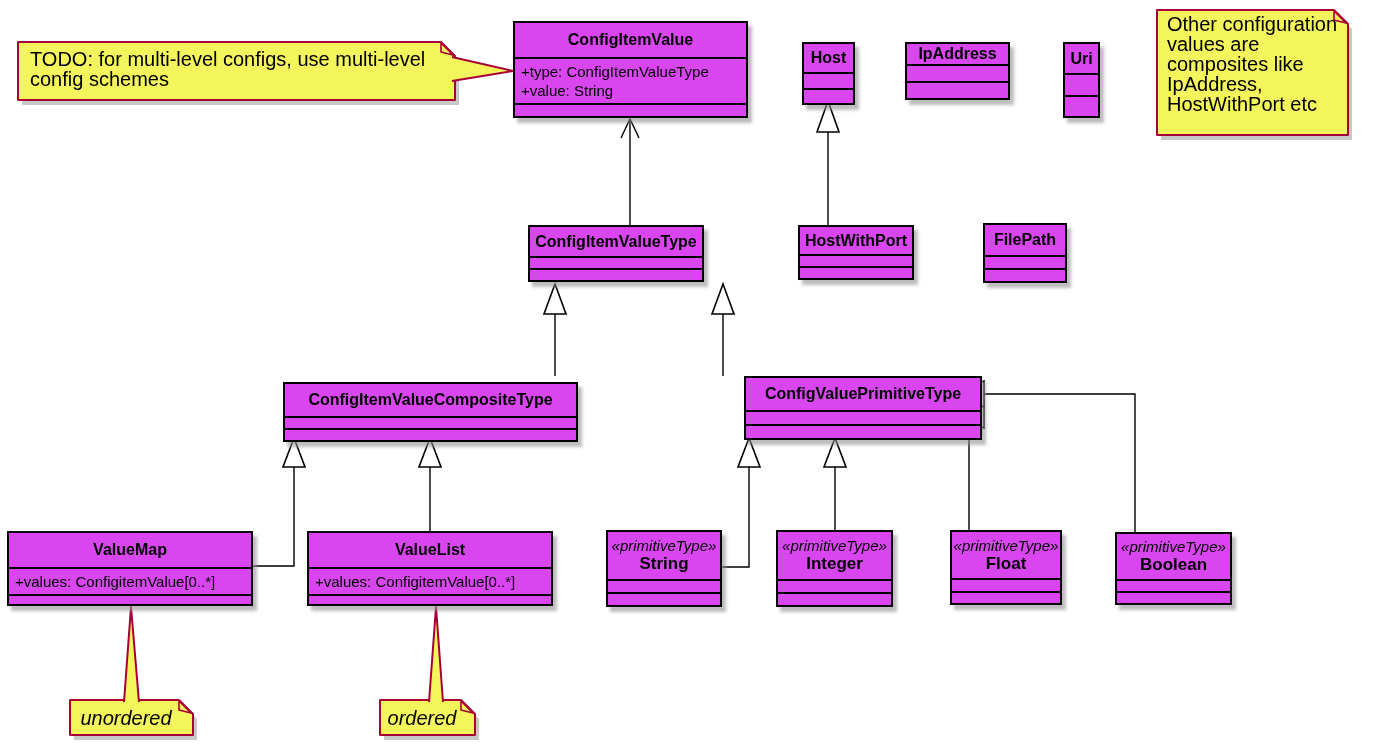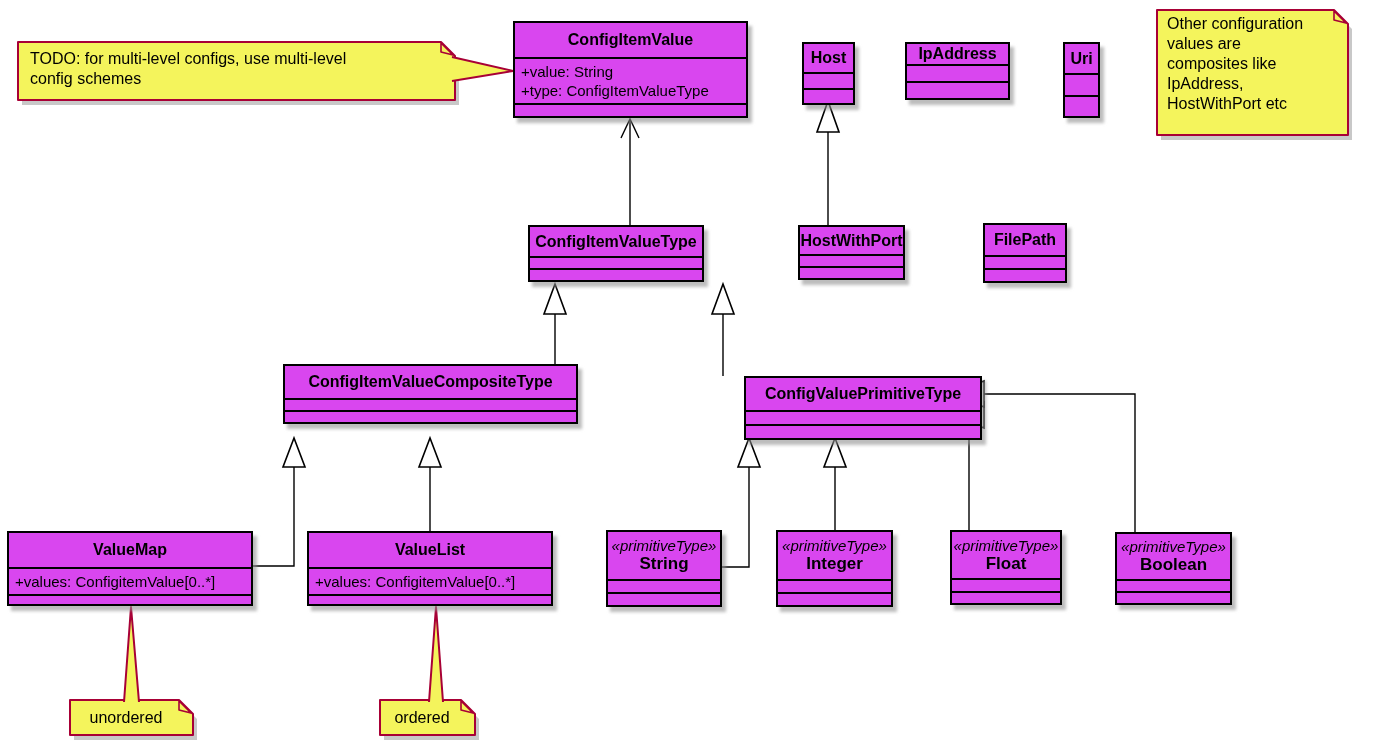--- a/index.html
+++ b/index.html
@@ -10,24 +10,24 @@
        display:flex;flex-direction:column;z-index:2;
        box-shadow:4px 5px 3px rgba(145,145,145,.6);}
   .ct{flex:none;display:flex;align-items:center;justify-content:center;
       font-weight:bold;font-size:16px;white-space:nowrap;}
   .ct2{flex:none;display:flex;flex-direction:column;align-items:center;justify-content:center;}
   .stereo{font-style:italic;font-size:15px;line-height:17px;white-space:nowrap;}
   .pname{font-weight:bold;font-size:17px;line-height:20px;white-space:nowrap;}
   .ca{flex:none;border-top:2px solid #000;font-size:15px;line-height:19px;
       padding:3px 6px;white-space:nowrap;}
   .ce{flex:1;border-top:2px solid #000;}
-  .note-text{position:absolute;z-index:3;font-size:16px;line-height:20px;color:#000;
+  .note-text{position:absolute;z-index:3;font-size:20px;line-height:20px;color:#000;
              white-space:pre-line;}
   .note-text.center{display:flex;align-items:center;justify-content:center;text-align:left;
-                    white-space:normal;}
+                    white-space:normal;font-style:italic;}
 </style>
 </head>
 <body>
 
 <div id="canvas">
 
   <svg id="wires" width="1377" height="753" viewBox="0 0 1377 753">
 
     <g fill="#9a9a9a" opacity="0.55">
       <path d="M22,47 H445 L459,61 V105 H22 Z"></path>
@@ -79,22 +79,22 @@
       <path d="M749,438 L738,467 H760 Z"></path>
       <path d="M835,438 L824,467 H846 Z"></path>
       <path d="M953,415 L984,402 V428 Z"></path>
       <path d="M953,394 L984,381 V407 Z"></path>
     </g>
   </svg>
 
   <div class="cls" style="left:513px;top:21px;width:235px;height:97px">
     <div class="ct" style="height:34px">ConfigItemValue</div>
     <div class="ca">
+      <div>+type: ConfigItemValueType</div>
       <div>+value: String</div>
-      <div>+type: ConfigItemValueType</div>
     </div>
     <div class="ce"></div>
   </div>
 
   <div class="cls" style="left:802px;top:42px;width:53px;height:63px">
     <div class="ct" style="height:28px">Host</div>
     <div class="ce"></div>
     <div class="ce"></div>
   </div>
 
@@ -109,33 +109,33 @@
     <div class="ce"></div>
     <div class="ce"></div>
   </div>
 
   <div class="cls" style="left:528px;top:225px;width:176px;height:57px">
     <div class="ct" style="height:29px">ConfigItemValueType</div>
     <div class="ce"></div>
     <div class="ce"></div>
   </div>
 
-  <div class="cls" style="left:798px;top:225px;width:107px;height:55px">
+  <div class="cls" style="left:798px;top:225px;width:116px;height:55px">
     <div class="ct" style="height:27px">HostWithPort</div>
     <div class="ce"></div>
     <div class="ce"></div>
   </div>
 
   <div class="cls" style="left:983px;top:223px;width:84px;height:60px">
     <div class="ct" style="height:30px">FilePath</div>
     <div class="ce"></div>
     <div class="ce"></div>
   </div>
 
-  <div class="cls" style="left:283px;top:364px;width:295px;height:60px">
+  <div class="cls" style="left:283px;top:382px;width:295px;height:60px">
     <div class="ct" style="height:32px">ConfigItemValueCompositeType</div>
     <div class="ce"></div>
     <div class="ce"></div>
   </div>
 
   <div class="cls" style="left:744px;top:376px;width:238px;height:64px">
     <div class="ct" style="height:32px">ConfigValuePrimitiveType</div>
     <div class="ce"></div>
     <div class="ce"></div>
   </div>

